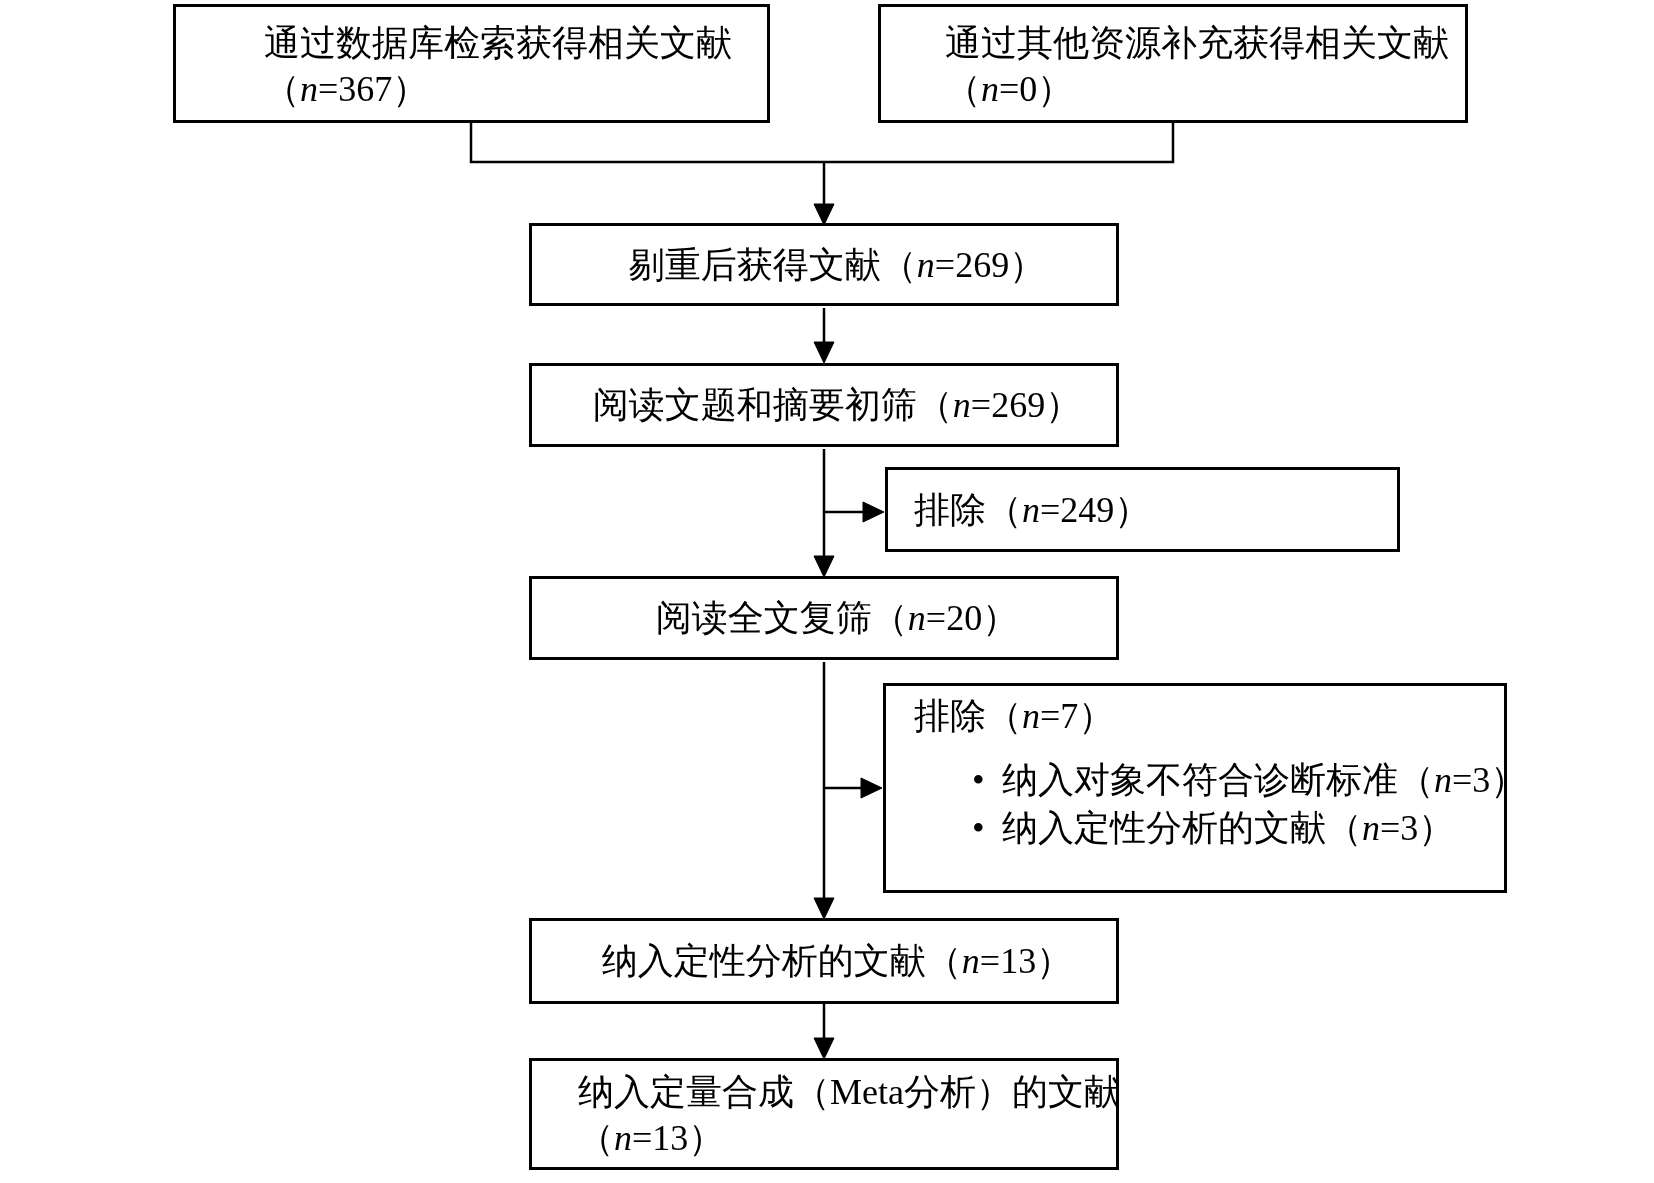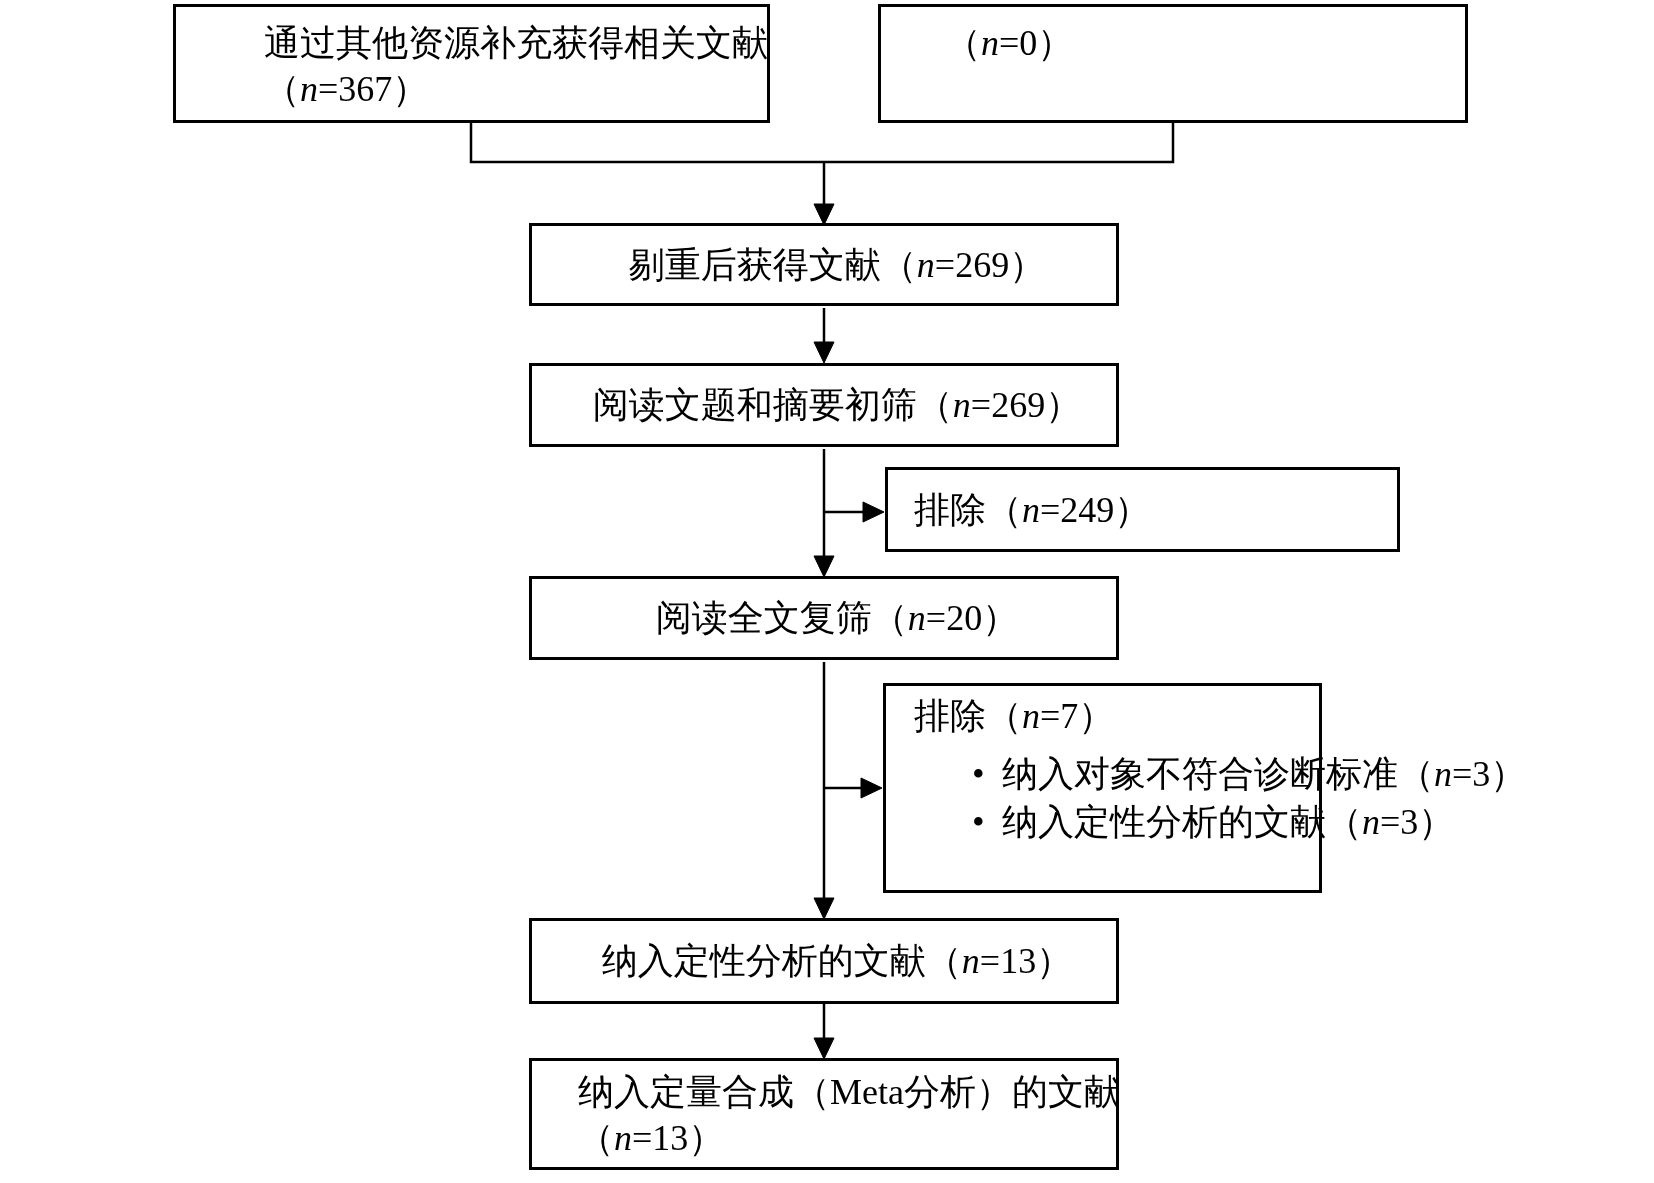--- a/index.html
+++ b/index.html
@@ -36,21 +36,21 @@
   .nvar { font-style: italic; }
   .count { white-space: nowrap; }
   .connectors {
     position: absolute;
     left: 0; top: 0;
     width: 1654px; height: 1183px;
     pointer-events: none;
   }
   .connectors path { stroke: #000000; stroke-width: 2.5; fill: none; }
   .connectors path.head { fill: #000000; stroke: #000000; stroke-width: 1; }
-  .bullets { margin-top: 10px; }
+  .bullets { margin-top: 16px; }
   .bullet-row { padding-left: 58px; line-height: 48px; white-space: nowrap; }
   .bullet { display: inline-block; width: 30px; }
   .gtitle { line-height: 48px; }
 </style>
 </head>
 <body>
 
 <div class="canvas">
 
   <svg class="connectors" viewBox="0 0 1654 1183">
@@ -73,25 +73,26 @@
     <path class="head" d="M814,898 L834,898 L824,919 Z"></path>
 
     <path d="M824,788 L864,788"></path>
     <path class="head" d="M861,778 L861,798 L882,788 Z"></path>
 
     <path d="M824,1003 L824,1041"></path>
     <path class="head" d="M814,1038 L834,1038 L824,1059 Z"></path>
   </svg>
 
   <div class="box two-line" style="left:173px; top:4px; width:597px; height:119px; padding:13px 10px 0 88px;">
-    <div><span>通过其他资源补充获得相关文献</span></div>
+    <div><span>通过数据库检索获得相关文献</span></div>
     <div><span class="count">（<i class="nvar">n</i>=367）</span></div>
   </div>
 
   <div class="box two-line" style="left:878px; top:4px; width:590px; height:119px; padding:13px 10px 0 64px;">
+    <div><span>通过其他资源补充获得相关文献</span></div>
     <div><span class="count">（<i class="nvar">n</i>=0）</span></div>
   </div>
 
   <div class="box centered" style="left:529px; top:223px; width:590px; height:83px;">
     <span>剔重后获得文献</span>
       <span class="count">（<i class="nvar">n</i>=269）</span>
   </div>
 
   <div class="box centered" style="left:529px; top:363px; width:590px; height:84px;align-items:center;">
     <span>阅读文题和摘要初筛</span>
@@ -101,21 +102,21 @@
   <div class="box leftpad" style="left:885px; top:467px; width:515px; height:85px; padding-left:26px;">
     <span>排除</span>
       <span class="count">（<i class="nvar">n</i>=249）</span>
   </div>
 
   <div class="box centered" style="left:529px; top:576px; width:590px; height:84px;">
     <span>阅读全文复筛</span>
       <span class="count">（<i class="nvar">n</i>=20）</span>
   </div>
 
-  <div class="box" style="left:883px; top:683px; width:439px; height:210px; padding:6px 10px 0 28px;">
+  <div class="box" style="left:883px; top:683px; width:624px; height:210px; padding:6px 10px 0 28px;">
     <div class="gtitle">
       <span>排除</span><span class="count">（<i class="nvar">n</i>=7）</span>
     </div>
     <div class="bullets">
       <div class="bullet-row">
         <span class="bullet">•</span><span>纳入对象不符合诊断标准</span><span class="count">（<i class="nvar">n</i>=3）</span>
       </div>
       <div class="bullet-row">
         <span class="bullet">•</span><span>纳入定性分析的文献</span><span class="count">（<i class="nvar">n</i>=3）</span>
       </div>

